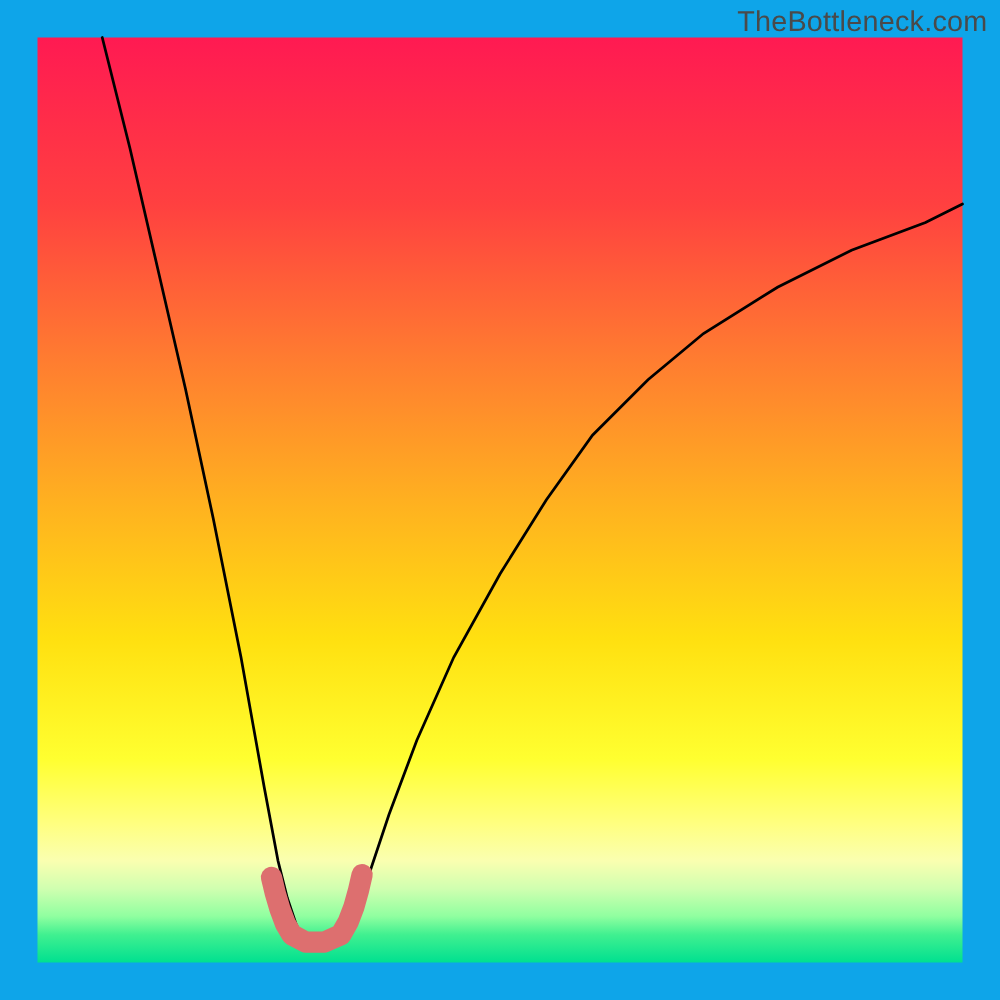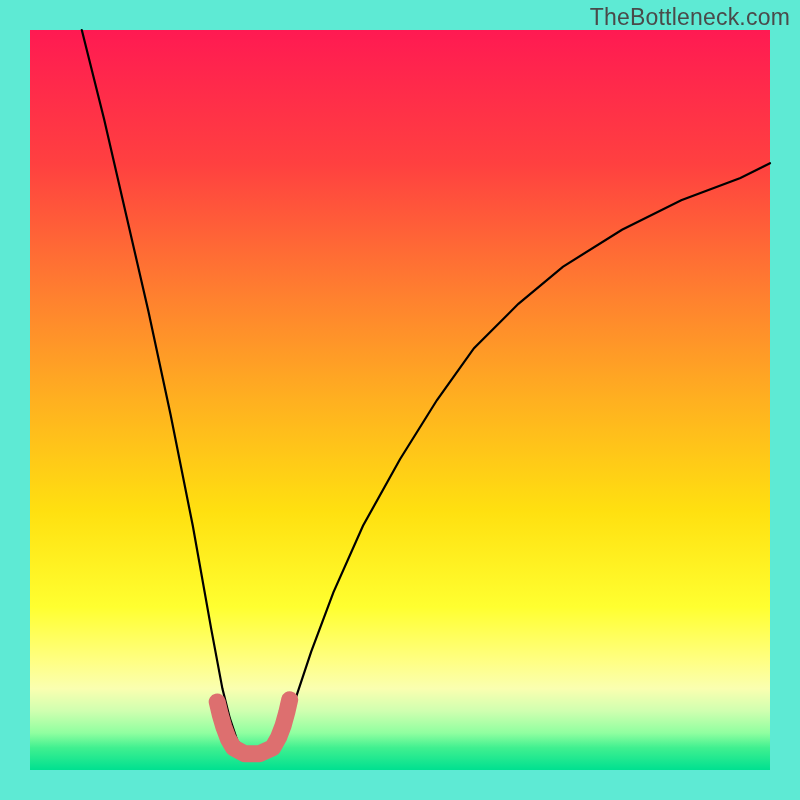--- a/index.html
+++ b/index.html
@@ -10,21 +10,21 @@
     background: #000;
     overflow: hidden;
     font-family: Arial, Helvetica, sans-serif;
   }
   .frame {
     position: absolute;
     left: 0;
     top: 0;
     width: 800px;
     height: 800px;
-    background: #5eead4;
+    background: #0ea5e9;
   }
   .plot-area {
     position: absolute;
     left: 30px;
     top: 30px;
     width: 740px;
     height: 740px;
     background: linear-gradient(to bottom,
       #ff1a52 0%,
       #ff4040 18%,

